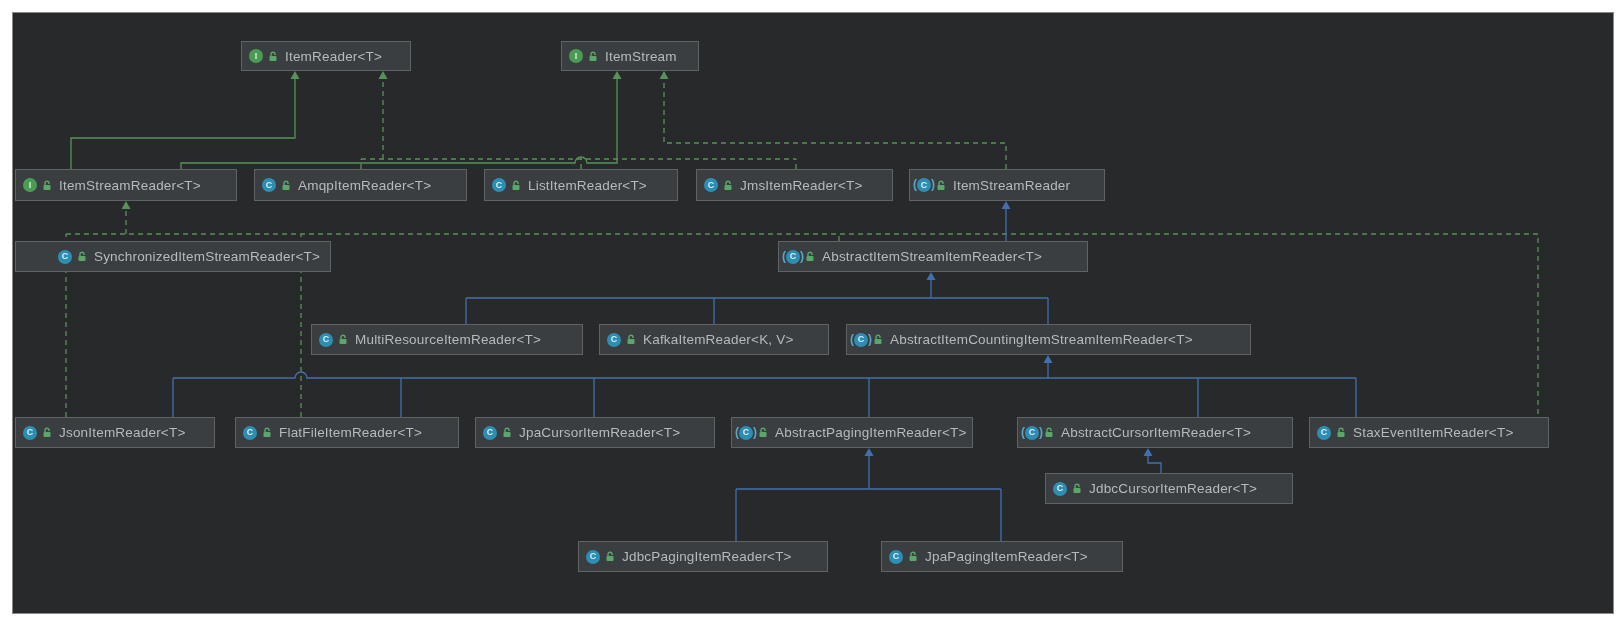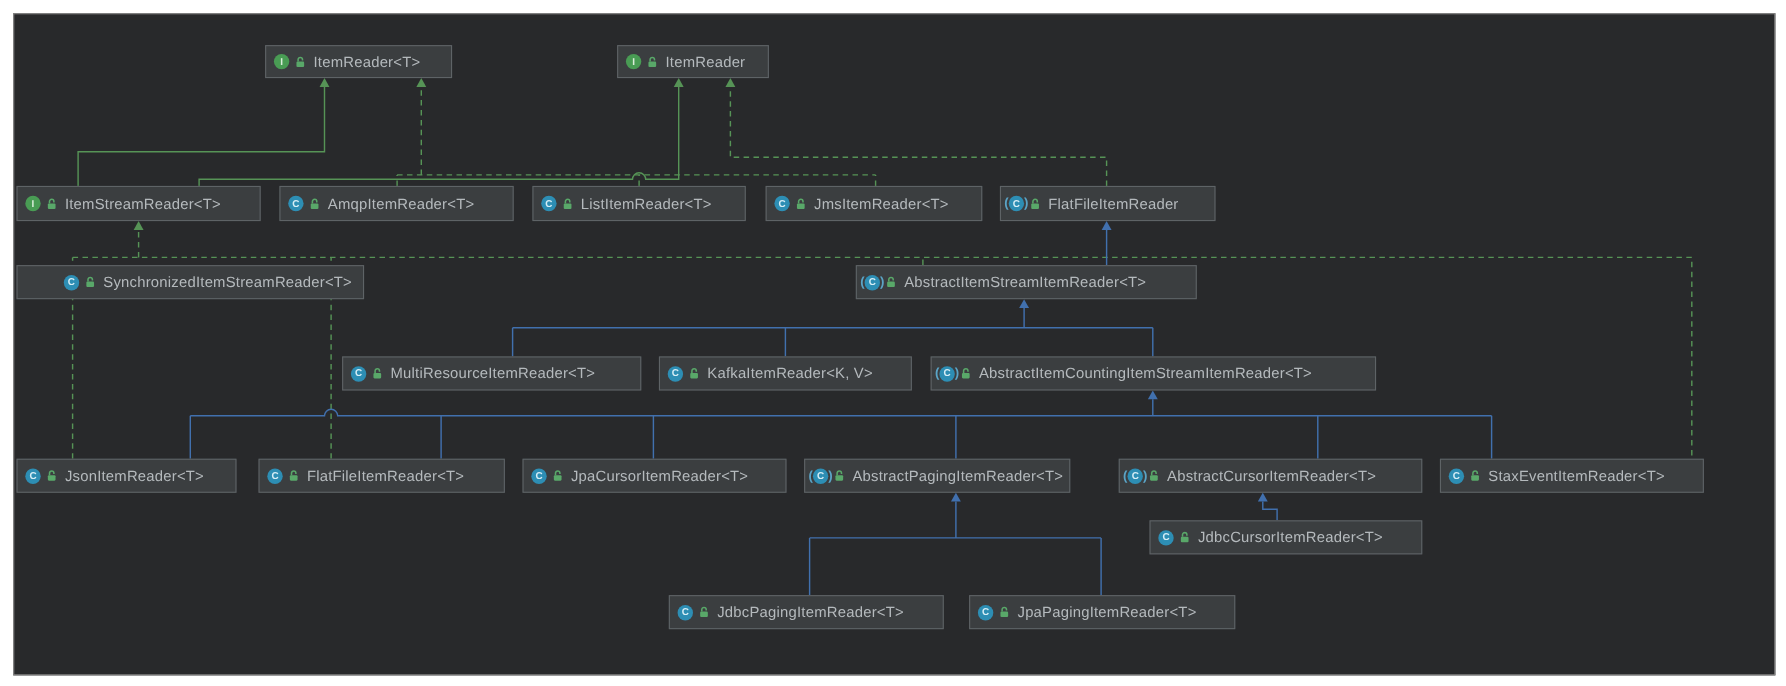--- a/index.html
+++ b/index.html
@@ -37,21 +37,21 @@
   .n9{left:298px;top:311px;width:272px;height:31px;}
   .n10{left:586px;top:311px;width:230px;height:31px;}
   .n11{left:833px;top:311px;width:405px;height:31px;}
   .n12{left:2px;top:404px;width:200px;height:31px;}
   .n13{left:222px;top:404px;width:224px;height:31px;}
   .n14{left:462px;top:404px;width:240px;height:31px;}
   .n15{left:718px;top:404px;width:242px;height:31px;}
   .n16{left:1004px;top:404px;width:276px;height:31px;}
   .n17{left:1296px;top:404px;width:240px;height:31px;}
   .n18{left:1032px;top:460px;width:248px;height:31px;}
-  .n19{left:595px;top:528px;width:250px;height:31px;}
+  .n19{left:565px;top:528px;width:250px;height:31px;}
   .n20{left:868px;top:528px;width:242px;height:31px;}
 </style>
 </head>
 <body>
 
 <div id="stage">
   <div id="canvas">
 
     <svg id="edges" width="1600" height="600">
 
@@ -110,21 +110,21 @@
     <div class="node n1">
       <span class="ticon ti-iface">
           <i class="cl"></i>
         </span>
       <span class="lock">
           <svg width="10" height="11">
             <path d="M3 5 V3.2 a2 2 0 0 1 4 0 V4" fill="none" stroke="#59A869" stroke-width="1.4"></path>
             <rect x="1.5" y="5" width="7" height="5" rx="1" fill="#59A869"></rect>
           </svg>
         </span>
-      <span class="nlabel">ItemReader</span>
+      <span class="nlabel">ItemStream</span>
     </div>
     <div class="node n2">
       <span class="ticon ti-iface">
           <i class="cl"></i>
         </span>
       <span class="lock">
           <svg width="10" height="11">
             <path d="M3 5 V3.2 a2 2 0 0 1 4 0 V4" fill="none" stroke="#59A869" stroke-width="1.4"></path>
             <rect x="1.5" y="5" width="7" height="5" rx="1" fill="#59A869"></rect>
           </svg>
@@ -170,21 +170,21 @@
     <div class="node n6">
       <span class="ticon ti-abstract">
           <i class="cl"></i>
         </span>
       <span class="lock">
           <svg width="10" height="11">
             <path d="M3 5 V3.2 a2 2 0 0 1 4 0 V4" fill="none" stroke="#59A869" stroke-width="1.4"></path>
             <rect x="1.5" y="5" width="7" height="5" rx="1" fill="#59A869"></rect>
           </svg>
         </span>
-      <span class="nlabel">FlatFileItemReader</span>
+      <span class="nlabel">ItemStreamReader</span>
     </div>
     <div class="node n7">
       <span class="ticon ti-class">
           <i class="cl"></i>
         </span>
       <span class="lock">
           <svg width="10" height="11">
             <path d="M3 5 V3.2 a2 2 0 0 1 4 0 V4" fill="none" stroke="#59A869" stroke-width="1.4"></path>
             <rect x="1.5" y="5" width="7" height="5" rx="1" fill="#59A869"></rect>
           </svg>

